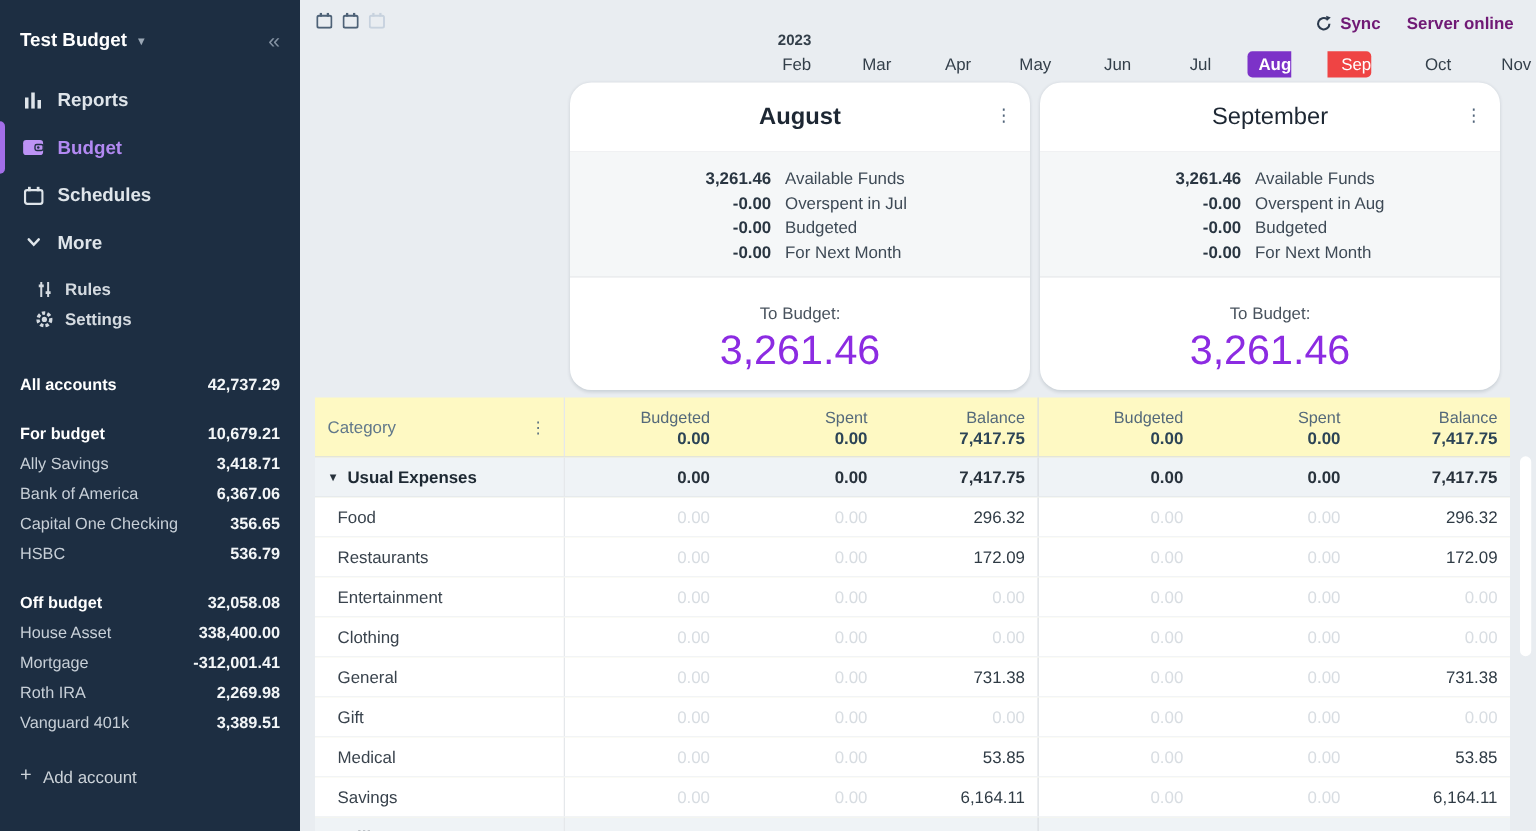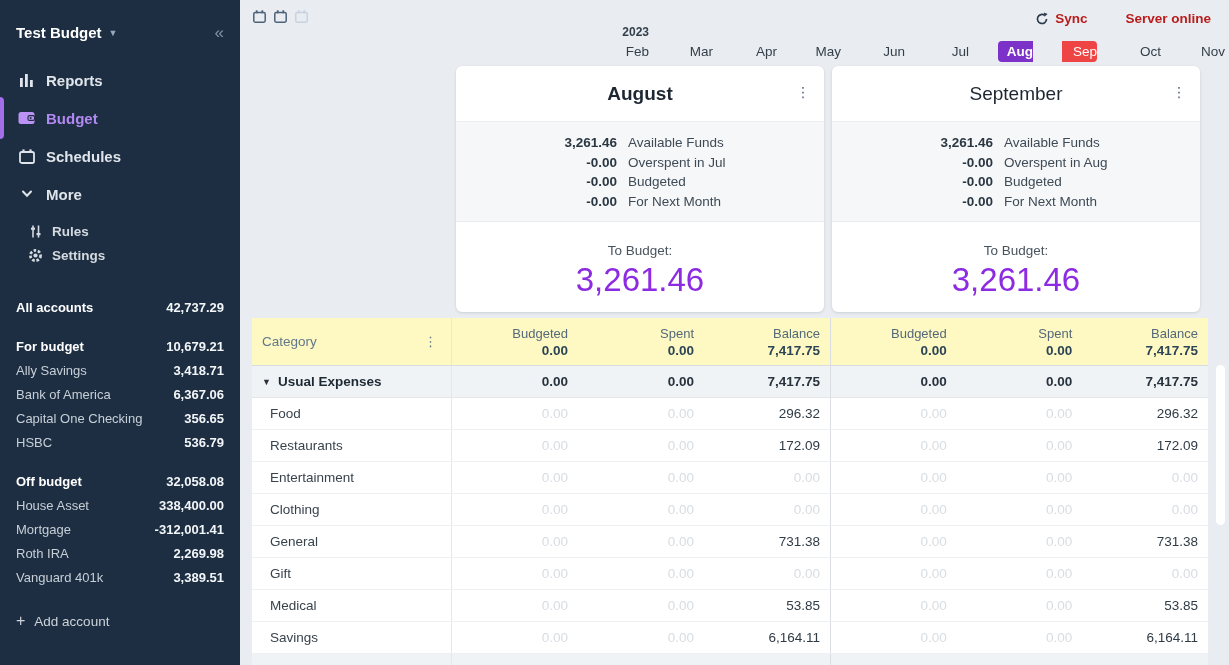--- a/index.html
+++ b/index.html
@@ -29,33 +29,33 @@
   .acc-gap { height:15px; }
   .add-acct { height:24px; display:flex; align-items:center; color:#ccd3d9; font-size:13.5px; cursor:pointer; }
   .add-acct .plus { font-size:16px; margin-right:9px; font-weight:400; }
 
   
   .main { position:absolute; left:240px; top:0; right:0; bottom:0; }
 
   .cal-icons { position:absolute; left:13px; top:10px; display:flex; gap:8px; }
   .cal-icons svg { cursor:pointer; }
 
-  .topbar-right { position:absolute; right:18px; top:11px; display:flex; align-items:center; gap:38px; font-size:13.5px; font-weight:600; color:#b91c1c; }
+  .topbar-right { position:absolute; right:18px; top:11px; display:flex; align-items:center; gap:21px; font-size:13.5px; font-weight:600; color:#701a75; }
   .sync-btn { display:flex; align-items:center; gap:6px; cursor:pointer; }
   .server-btn { cursor:pointer; }
 
   .month-nav { position:absolute; left:345px; top:25px; display:flex; }
   .mcell { width:35px; text-align:right; cursor:pointer;margin-left:29px; }
   .myear { height:16px; font-size:12px; font-weight:700; color:#333f4a; line-height:14px; }
   .mlabel { height:21px; line-height:21px; font-size:13.5px; color:#333f4a; }
   .mcell.sel-a .mlabel { background:#7c32c8; color:#fff; font-weight:700; border-radius:4px 0 0 4px; }
   .mcell.sel-b .mlabel { background:#ef4444; color:#fff; border-radius:0 4px 4px 0; }
 
   .cards { position:absolute; left:216px; top:66px; display:flex; gap:8px; }
-  .card { width:368px; height:246px; background:#fff; border-radius:6px; box-shadow:0 1px 3px rgba(10,30,50,.14); position:relative; overflow:hidden; }
+  .card { width:368px; height:246px; background:#fff; border-radius:17px; box-shadow:0 1px 3px rgba(10,30,50,.14); position:relative; overflow:hidden; }
   .card-head { height:56px; border-bottom:1px solid #ebedef; display:flex; align-items:center; justify-content:center; font-size:19px; color:#1d2733; }
   .card-head.current { font-weight:700; }
   .card-head.next { font-weight:500; }
   .card-dots { position:absolute; right:14px; top:19px; color:#51647a; font-size:14px; cursor:pointer; line-height:1; }
   .card-summary { background:#f5f7f8; border-bottom:1px solid #e8eaec; padding:11px 0 10px 0; }
   .sum-row { display:flex; line-height:19.5px; font-size:13.5px; }
   .sum-val { width:161px; text-align:right; font-weight:700; color:#2a3642; }
   .sum-label { margin-left:11px; color:#3e4a56; }
   .card-budget { text-align:center; padding-top:21px; }
   .tb-label { font-size:13.5px; color:#49535e; }

